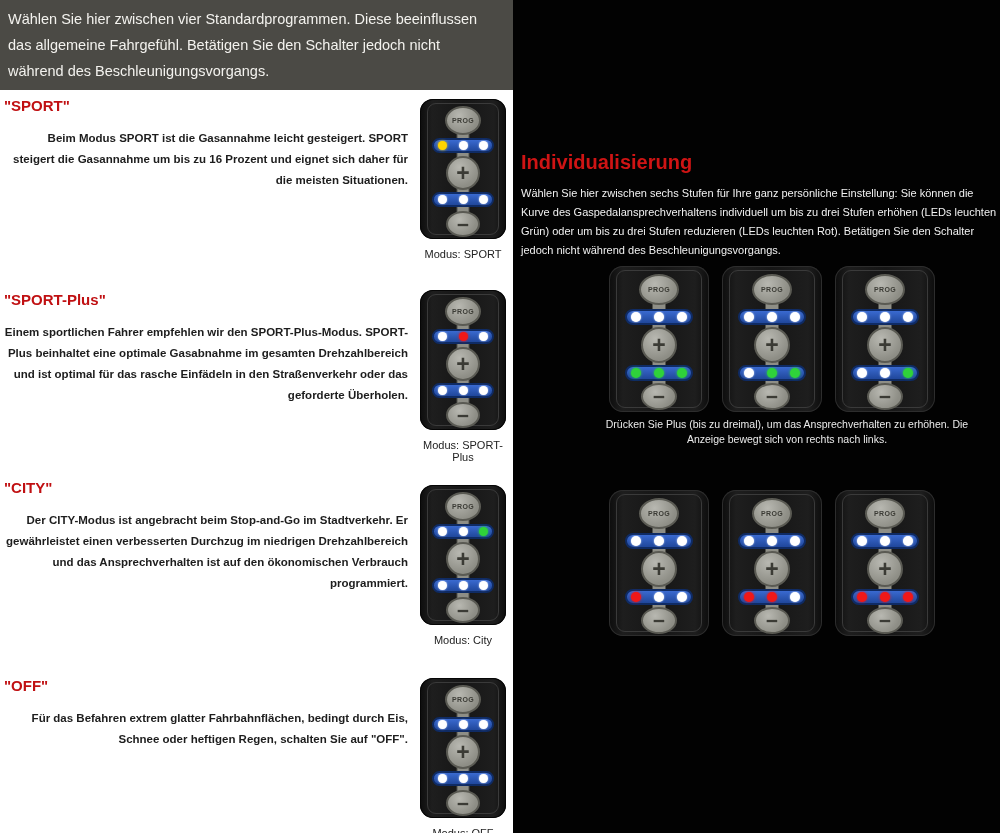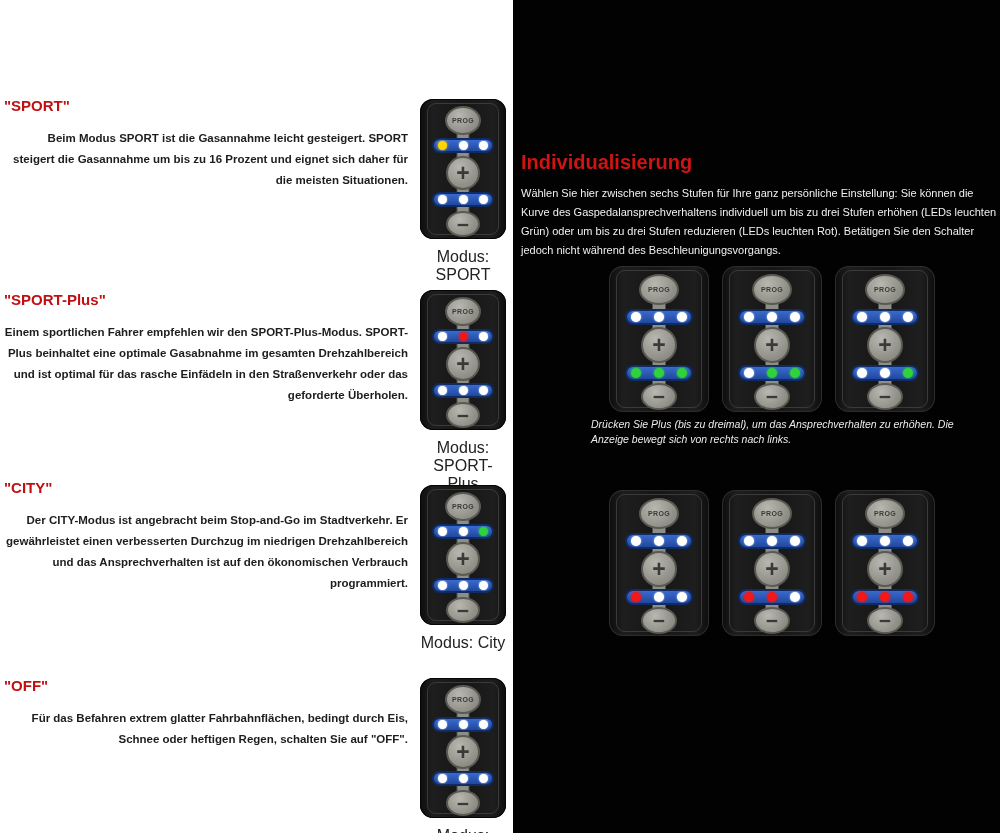--- a/index.html
+++ b/index.html
@@ -25,41 +25,41 @@
   .sec-sport-plus { top:291px; }
   .sec-city       { top:479px; }
   .sec-off        { top:677px; }
 
   
   .mode-figure { position:absolute; left:420px; width:86px; text-align:center; }
   .fig-sport      { top:99px; }
   .fig-sport-plus { top:290px; }
   .fig-city       { top:485px; }
   .fig-off        { top:678px; }
-  .mode-caption { margin-top:5px; font-size:16px; color:#222222; }
+  .mode-caption { margin-top:5px; font-size:11px; color:#222222; }
 
   
   .right-panel {
     position:absolute; left:513px; top:0; width:487px; height:833px;
     background:#020202;
   }
   .ind-heading {
     position:absolute; left:8px; top:151px;
     color:#cf1414; font-size:20px; font-weight:bold;
   }
   .ind-body {
     position:absolute; left:8px; top:184px; width:477px;
     color:#f1f1f1; font-size:11px; font-weight:normal; line-height:19px;
   }
   .dev-row { position:absolute; left:96px; display:flex; gap:13px; }
   .row-plus  { top:266px; }
   .row-minus { top:490px; }
   .row-caption {
-    position:absolute; left:78px; width:376px; text-align:left;
-    color:#ebebeb; font-size:10.5px; line-height:15px;font-style:italic;
+    position:absolute; left:86px; width:376px; text-align:center;
+    color:#ebebeb; font-size:10.5px; line-height:15px;
   }
   .cap-plus  { top:417px; }
   .cap-minus { top:642px; }
 
   
   .device {
     position:relative; width:86px; height:140px;
     background:linear-gradient(90deg,#0d0d0d 0%,#1e1e1e 14%,#161616 50%,#1e1e1e 86%,#0d0d0d 100%);
     border-radius:13px; box-shadow:inset 0 0 0 1px #060606;
     display:inline-block;
@@ -109,20 +109,23 @@
   .device.lg .strip-bottom{ top:99px; }
   .device.lg .btn-minus   { top:117px; width:36px; height:27px; }
   .device.lg .dev-strip   { width:68px; height:16px; }
   .device.lg .led { width:10px; height:10px; }
 </style>
 </head>
 <body>
 
 <div class="canvas">
 
+  <div class="intro-banner">
+    <p>Wählen Sie hier zwischen vier Standardprogrammen. Diese beeinflussen das allgemeine Fahrgefühl. Betätigen Sie den Schalter jedoch nicht während des Beschleunigungsvorgangs.</p>
+  </div>
 
   <div class="mode-section sec-sport">
     <div class="sec-heading">"SPORT"</div>
     <div class="sec-body">Beim Modus SPORT ist die Gasannahme leicht gesteigert. SPORT steigert die Gasannahme um bis zu 16 Prozent und eignet sich daher für die meisten Situationen.</div>
   </div>
   <div class="mode-section sec-sport-plus">
     <div class="sec-heading">"SPORT-Plus"</div>
     <div class="sec-body">Einem sportlichen Fahrer empfehlen wir den SPORT-Plus-Modus. SPORT-Plus beinhaltet eine optimale Gasabnahme im gesamten Drehzahlbereich und ist optimal für das rasche Einfädeln in den Straßenverkehr oder das geforderte Überholen.</div>
   </div>
   <div class="mode-section sec-city">

